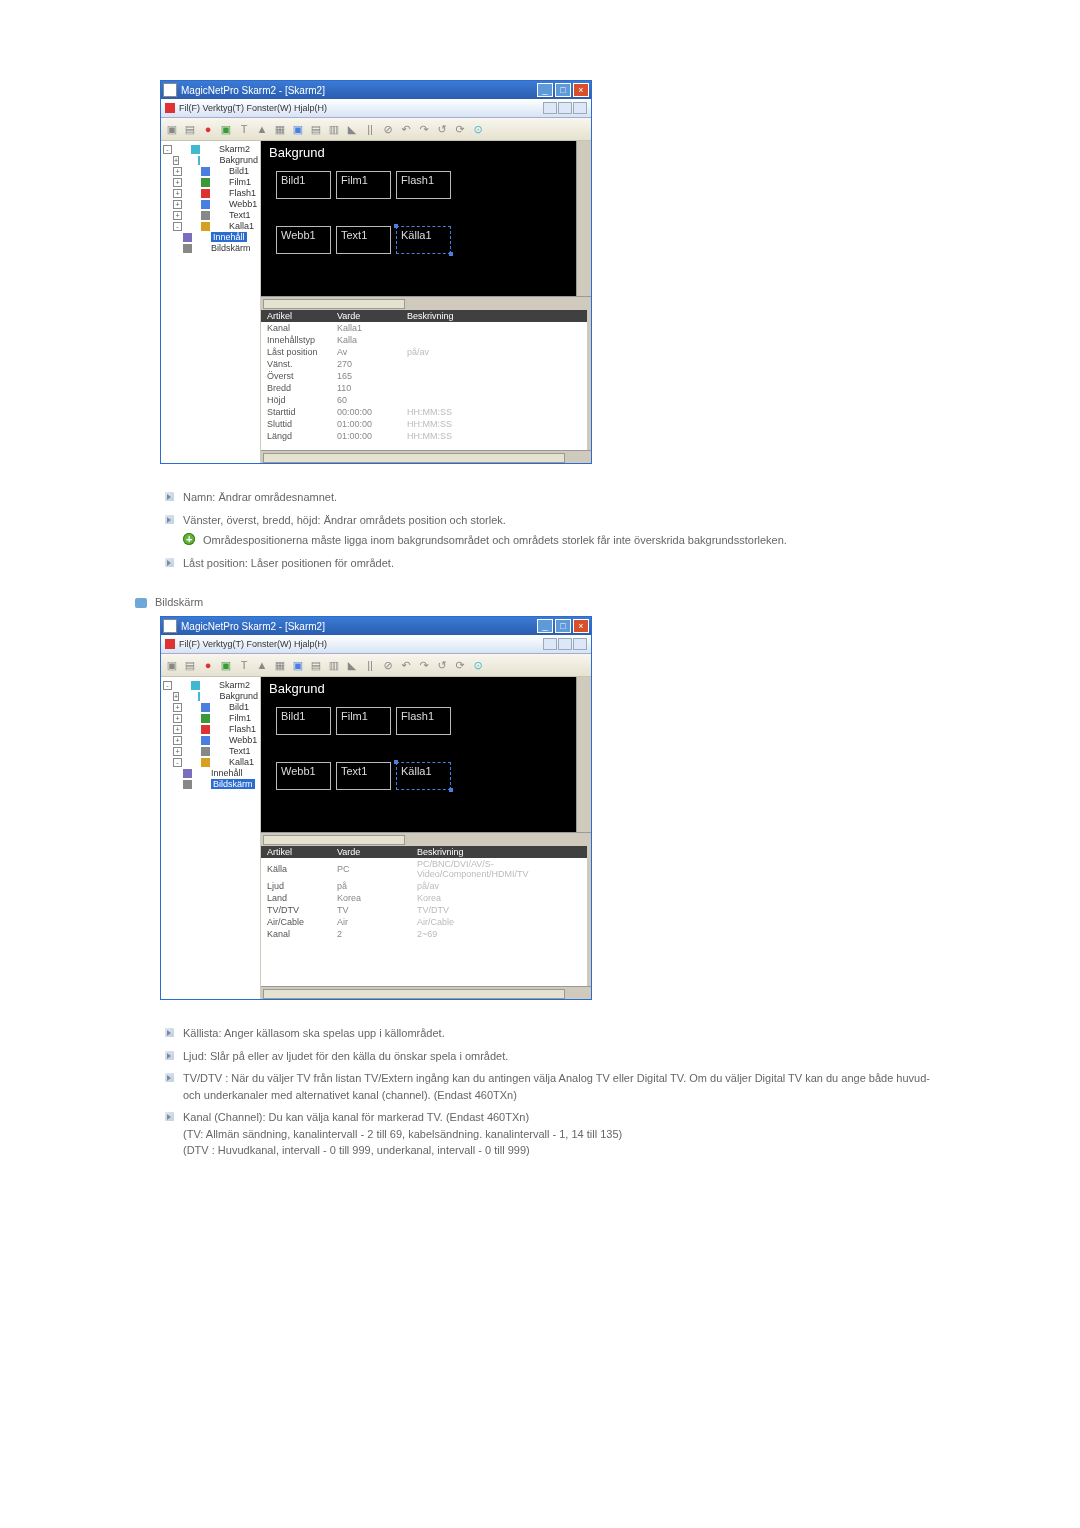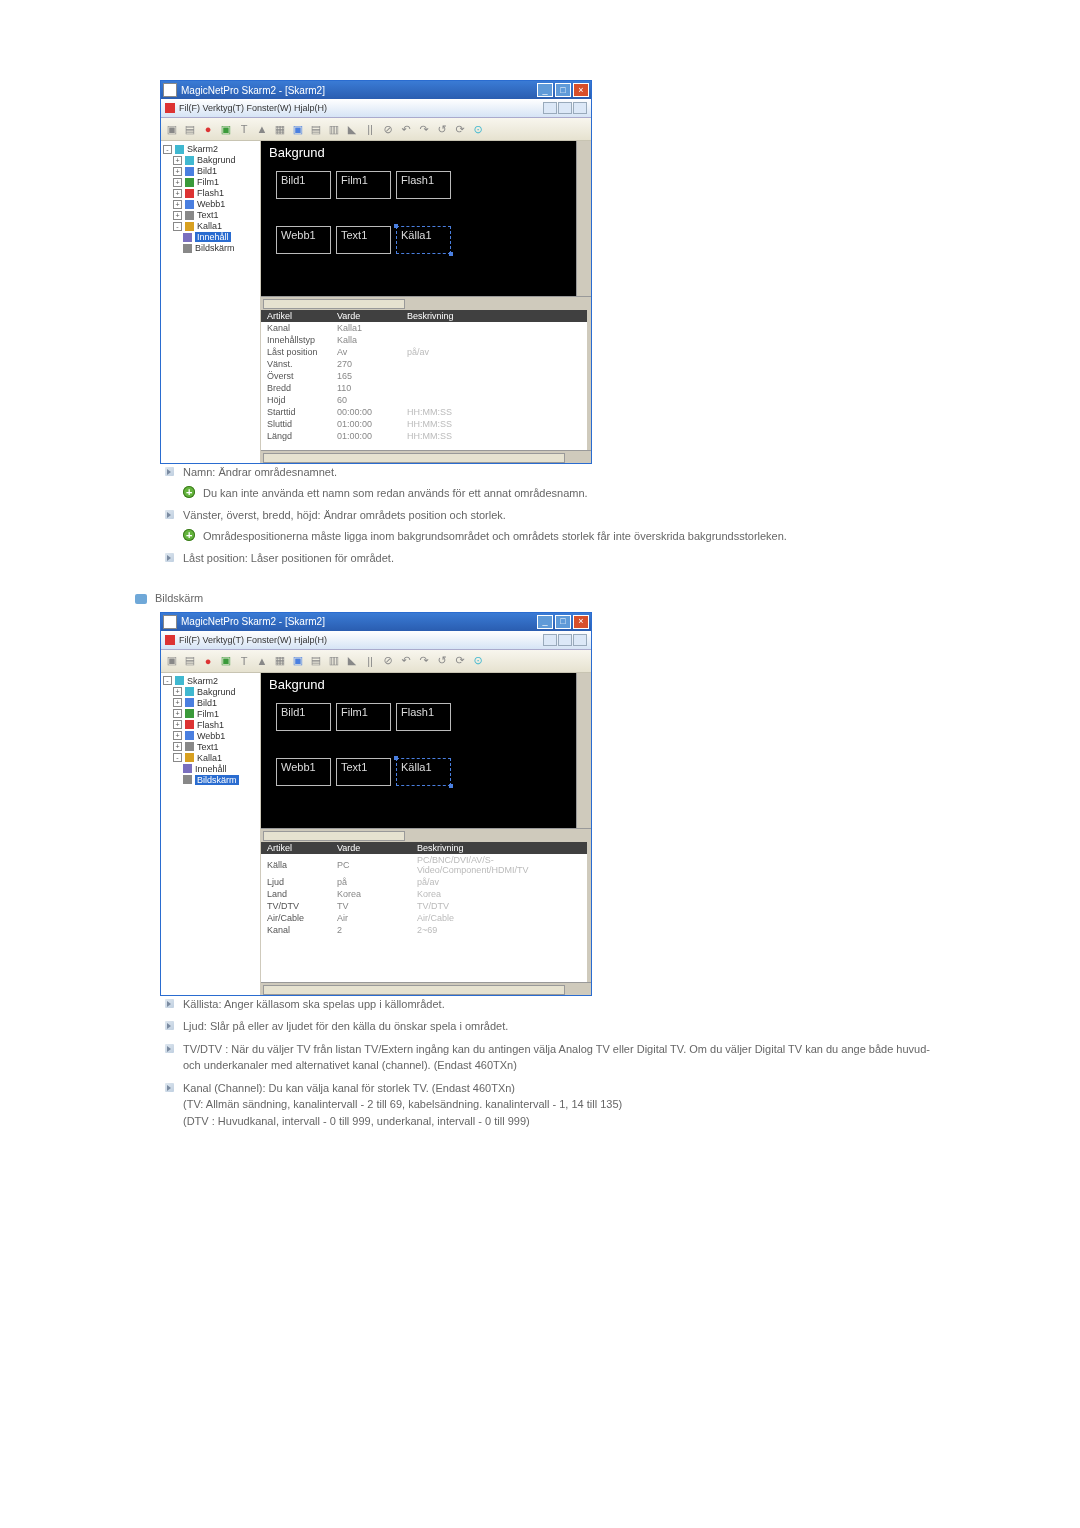--- a/index.html
+++ b/index.html
@@ -10,20 +10,21 @@
     color: #666;
     width: 1080px;
   }
   .page {
     padding: 80px 135px 80px 135px;
   }
   
   .app-window {
     width: 430px;
     margin-left: 25px;
+    margin-bottom: 25px;
     border: 1px solid #2a6cd0;
     box-shadow: 0 0 0 1px #9bbbe8 inset;
     background: #ece9d8;
   }
   .titlebar {
     height: 18px;
     background: linear-gradient(#3a7bd5,#2a5db0);
     display: flex;
     align-items: center;
     padding: 0 2px;
@@ -60,21 +61,21 @@
   .tbicon{
     width:14px;height:14px;display:flex;align-items:center;justify-content:center;
     font-size:11px;color:#888;
   }
   .body-row{display:flex;align-items:stretch;}
   .tree{
     width:95px;background:#fff;border-right:1px solid #cfcabc;
     padding:3px 2px;font-size:9px;color:#333;
     min-height:300px;
   }
-  .tree-item{display:flex;align-items:center;gap:3px;padding:0 0 1px 0;white-space:nowrap}
+  .tree-item{display:flex;align-items:center;gap:19px;padding:0 0 1px 0;white-space:nowrap}
   .sq{width:7px;height:7px;border:1px solid #888;background:#fff;display:inline-flex;align-items:center;justify-content:center;font-size:7px;color:#555}
   .ico{width:9px;height:9px;display:inline-block}
   .i-red{background:#d33}
   .i-blue{background:#4a7fe0}
   .i-green{background:#3a9a3a}
   .i-yellow{background:#d8a020}
   .i-grey{background:#888}
   .i-purple{background:#7a6fbf}
   .i-cyan{background:#40b8d0}
   .indent1{padding-left:10px}
@@ -330,21 +331,20 @@
         <div class="footer-scroll">
             <div class="thumb"></div>
           </div>
       </div>
     </div>
   </div>
 
   <ul class="outer">
     <li>
       <span>Namn: Ändrar områdesnamnet.</span>
-      <div class="sub">Du kan inte använda ett namn som redan används för ett annat områdesnamn.</div>
     </li>
     <li>
       <span>Vänster, överst, bredd, höjd: Ändrar områdets position och storlek.</span>
       <div class="sub">Områdespositionerna måste ligga inom bakgrundsområdet och områdets storlek får inte överskrida bakgrundsstorleken.</div>
     </li>
     <li><span>Låst position: Låser positionen för området.</span></li>
   </ul>
 
   <div class="section">Bildskärm</div>
 
@@ -517,19 +517,19 @@
           </div>
       </div>
     </div>
   </div>
 
   <ul class="outer">
     <li><span>Källista: Anger källasom ska spelas upp i källområdet.</span></li>
     <li><span>Ljud: Slår på eller av ljudet för den källa du önskar spela i området.</span></li>
     <li><span>TV/DTV : När du väljer TV från listan TV/Extern ingång kan du antingen välja Analog TV eller Digital TV. Om du väljer Digital TV kan du ange både huvud- och underkanaler med alternativet kanal (channel). (Endast 460TXn)</span></li>
     <li>
-      <span>Kanal (Channel): Du kan välja kanal för storlek TV. (Endast 460TXn)</span><br>
+      <span>Kanal (Channel): Du kan välja kanal för markerad TV. (Endast 460TXn)</span><br>
       <span>(TV: Allmän sändning, kanalintervall - 2 till 69, kabelsändning. kanalintervall - 1, 14 till 135)</span><br>
       <span>(DTV : Huvudkanal, intervall - 0 till 999, underkanal, intervall - 0 till 999)</span>
     </li>
   </ul>
 
 </div>
 
 </body></html>

